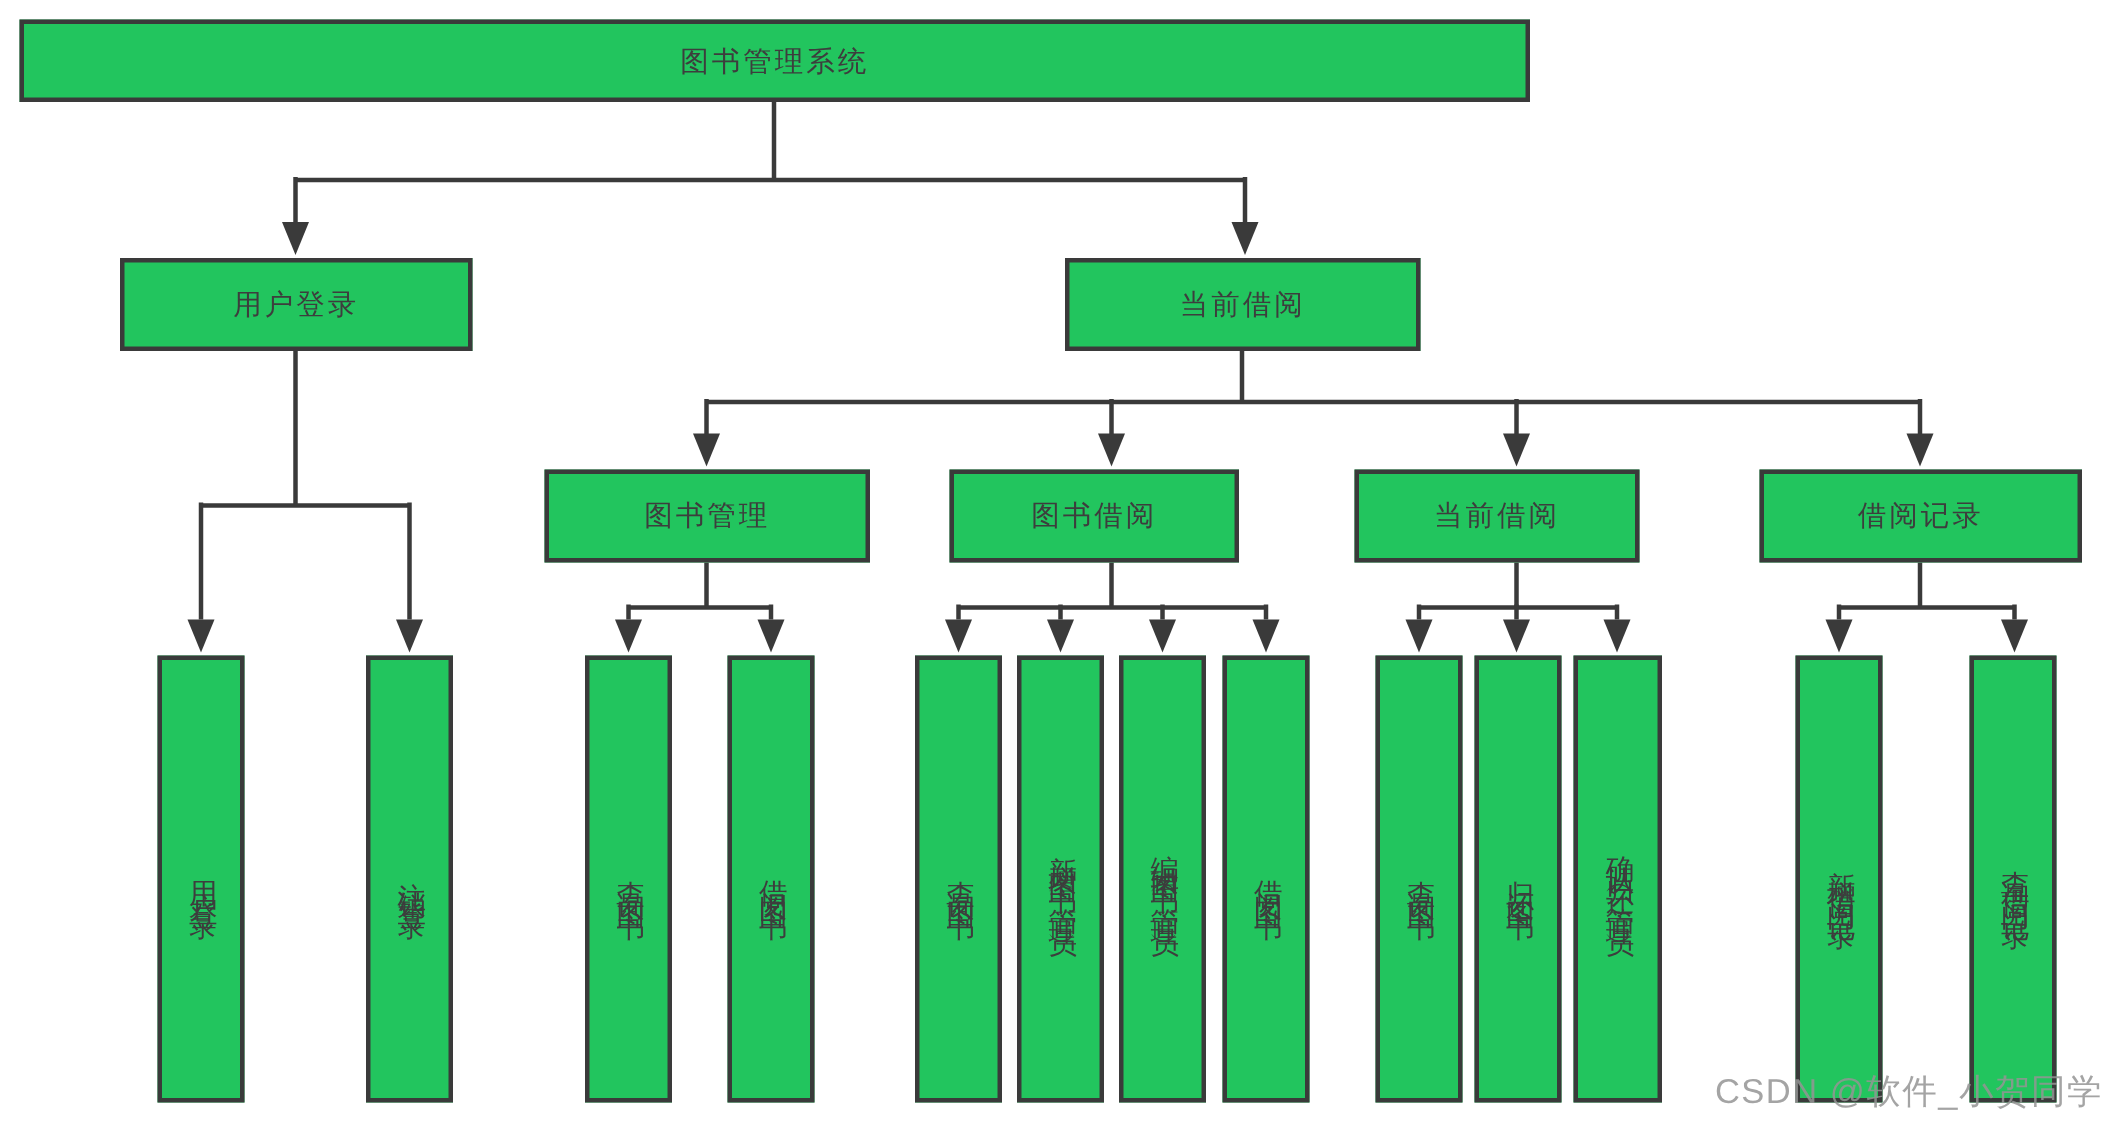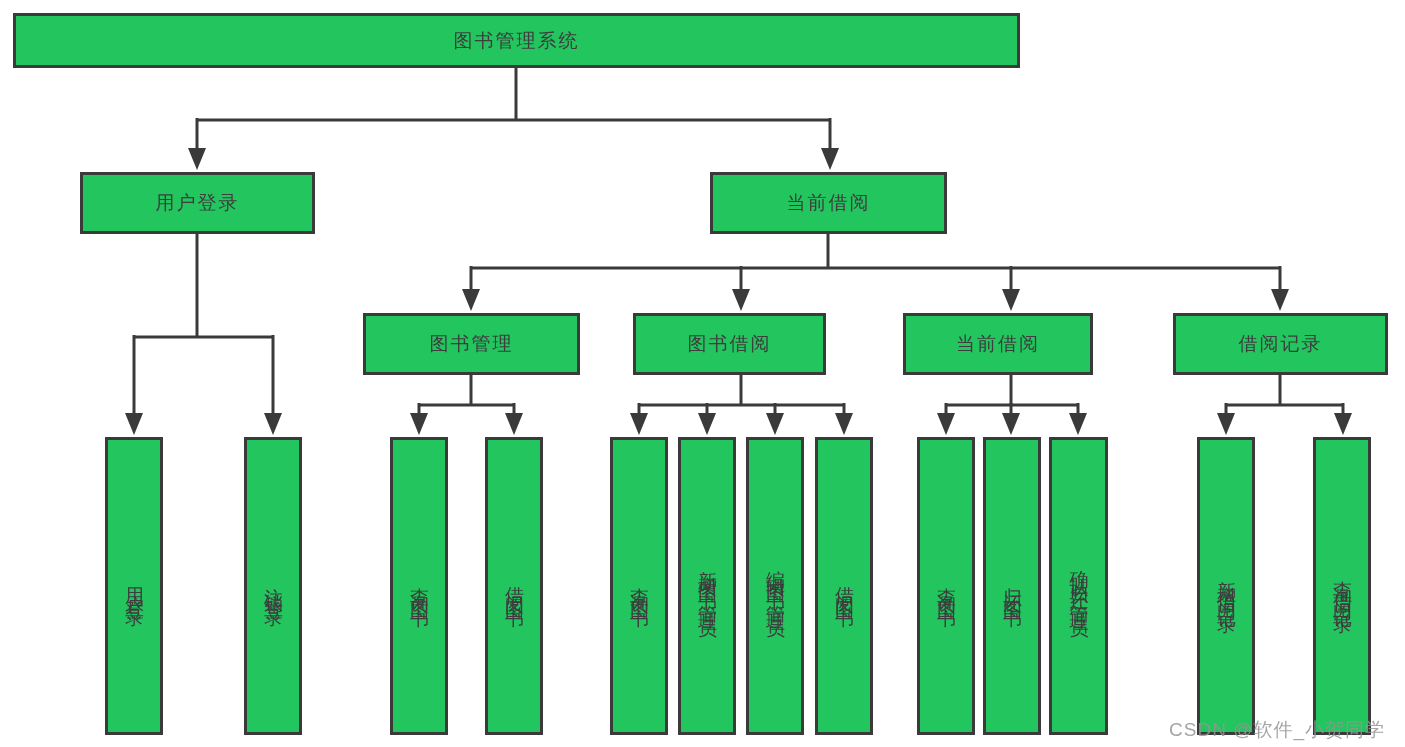--- a/index.html
+++ b/index.html
@@ -33,23 +33,23 @@
   .vnode .vtext {
     writing-mode: vertical-rl;
     text-orientation: mixed;
     font-size: 19px;
     letter-spacing: 7px;
     line-height: 1.1;
     white-space: nowrap;
   }
   .watermark {
     position: absolute;
-    right: 20px;
+    right: 3px;
     bottom: 4px;
-    font-size: 19px;
+    font-size: 23px;
     color: rgba(148, 148, 148, 0.85);
     letter-spacing: 1px;
     z-index: 5;
   }
 </style>
 </head>
 <body>
 
 <div class="canvas">
 

